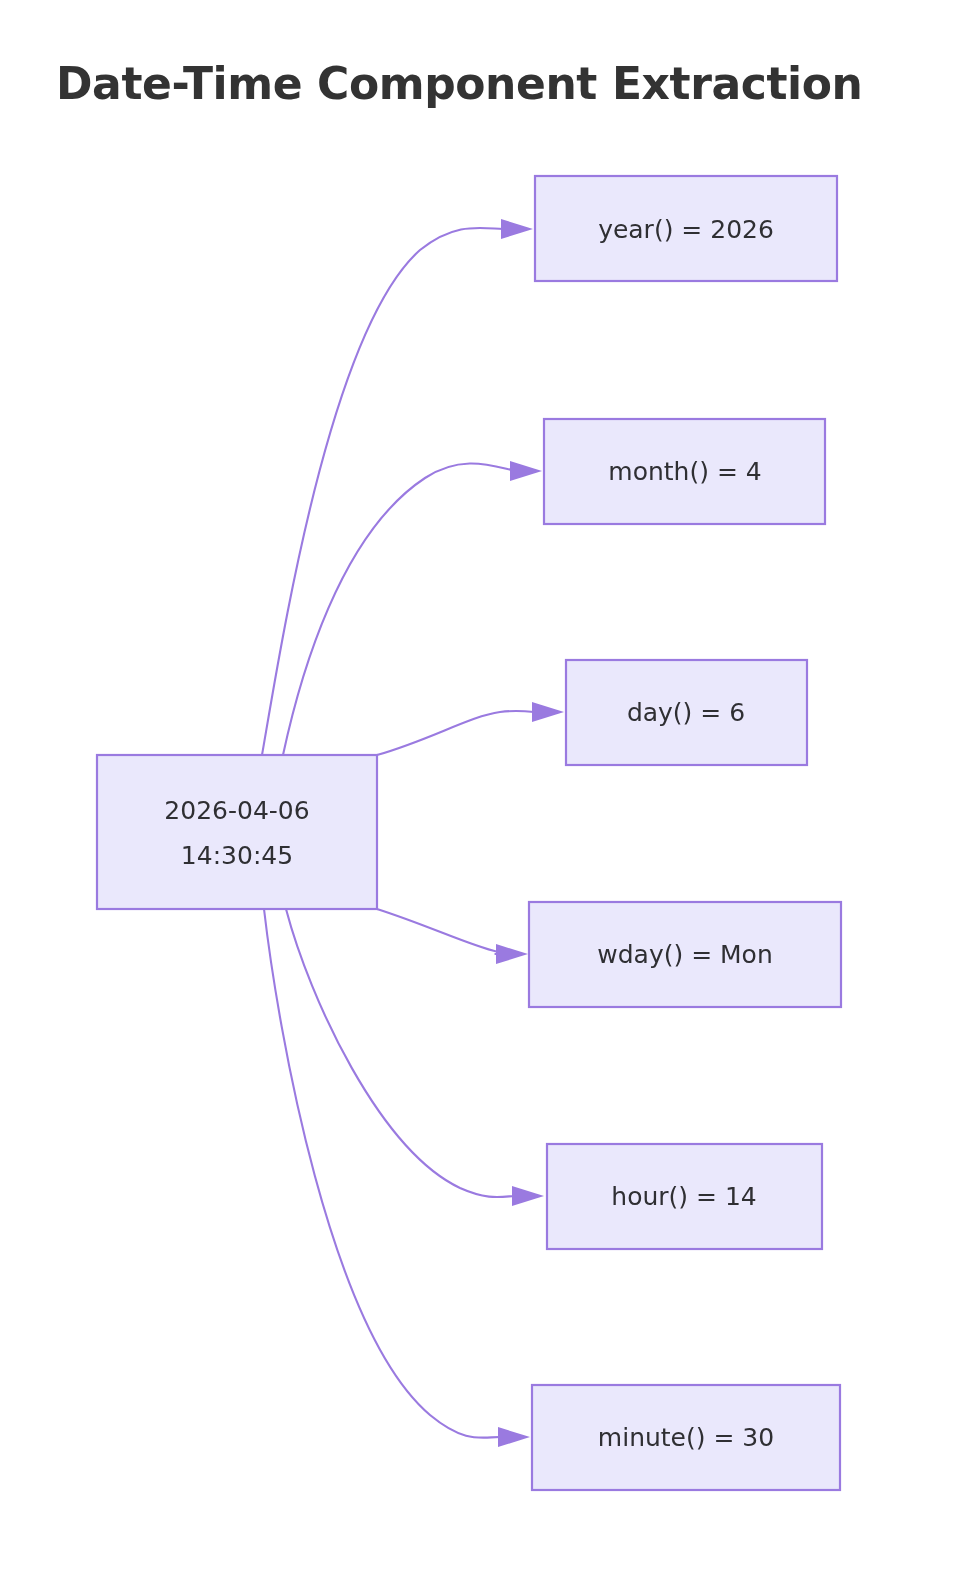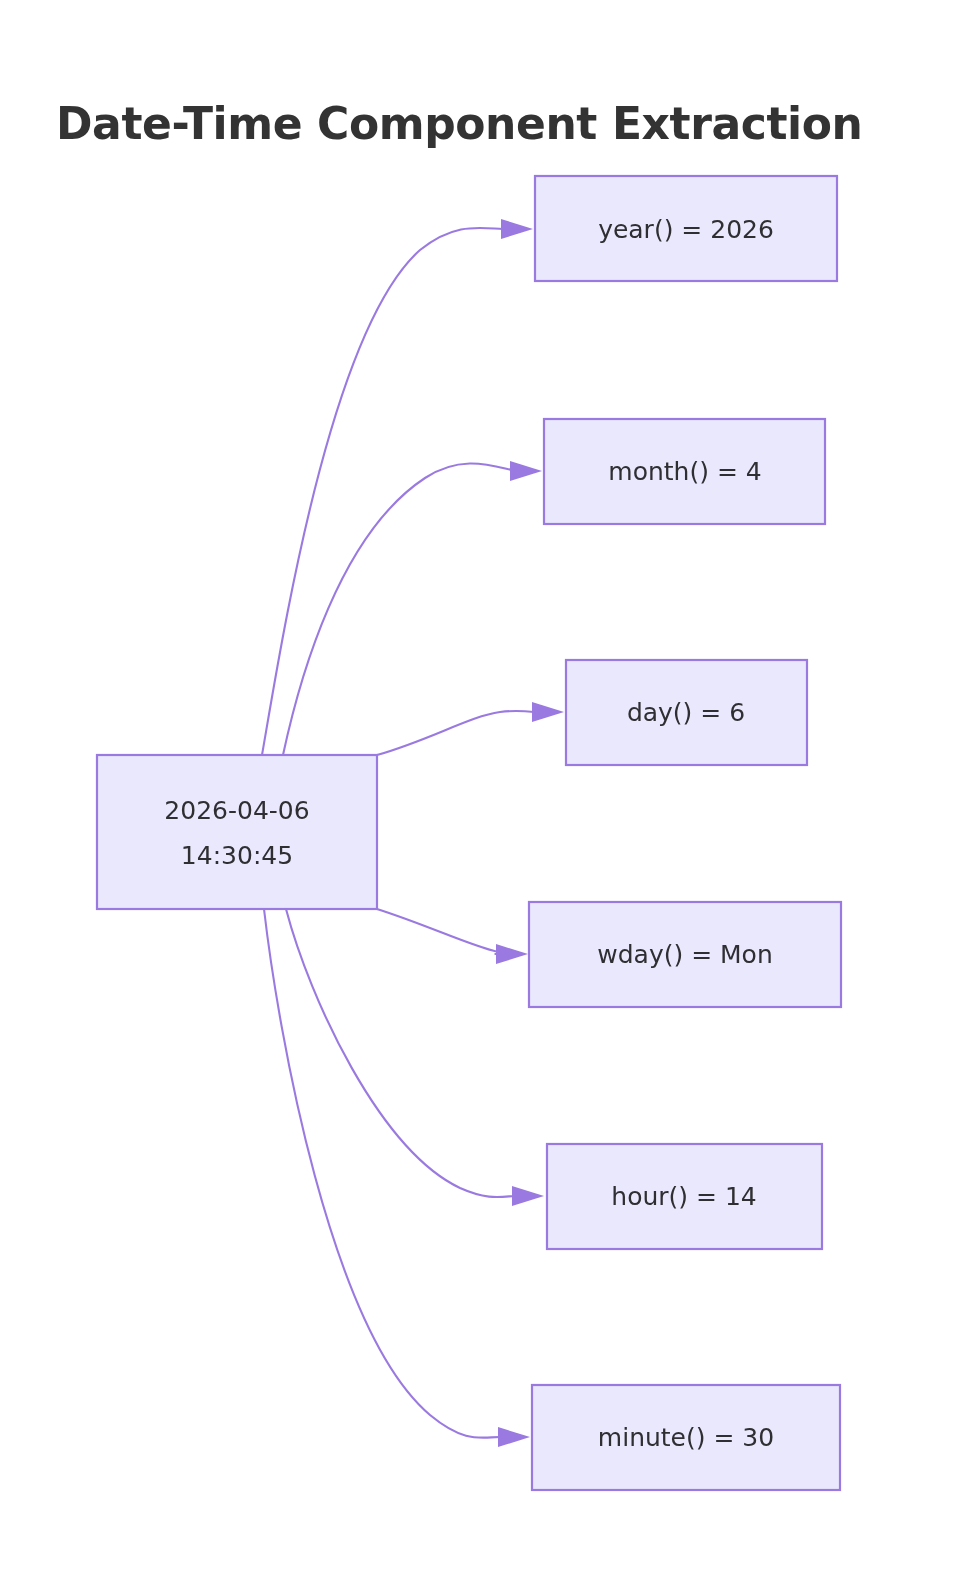--- a/index.html
+++ b/index.html
@@ -24,21 +24,20 @@
   .diagram-title {
     position: absolute;
     left: 56px;
     top: 58px;
     font-family: "DejaVu Sans", "Liberation Sans", sans-serif;
     font-size: 44px;
     font-weight: bold;
     color: #333333;
     letter-spacing: -0.4px;
     white-space: nowrap;
-    margin-top: 40px;
   }
   svg.flow-canvas {
     position: absolute;
     left: 0;
     top: 0;
     width: 966px;
     height: 1586px;
   }
   .node-rect {
     fill: #eae8fc;

